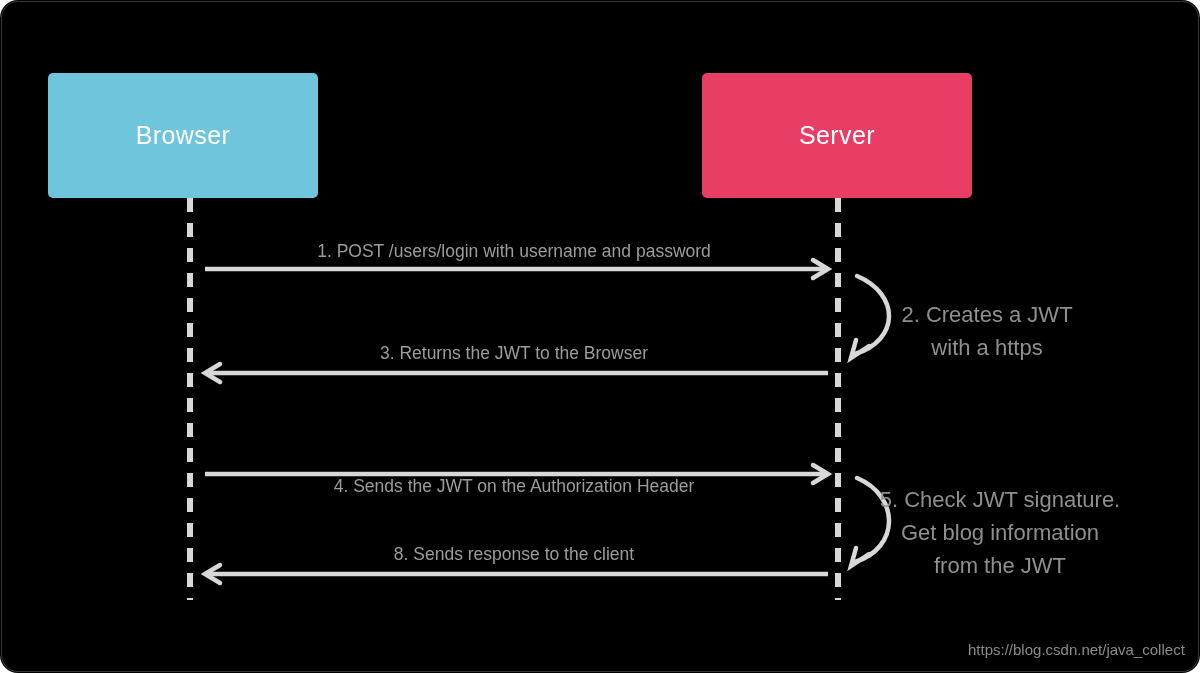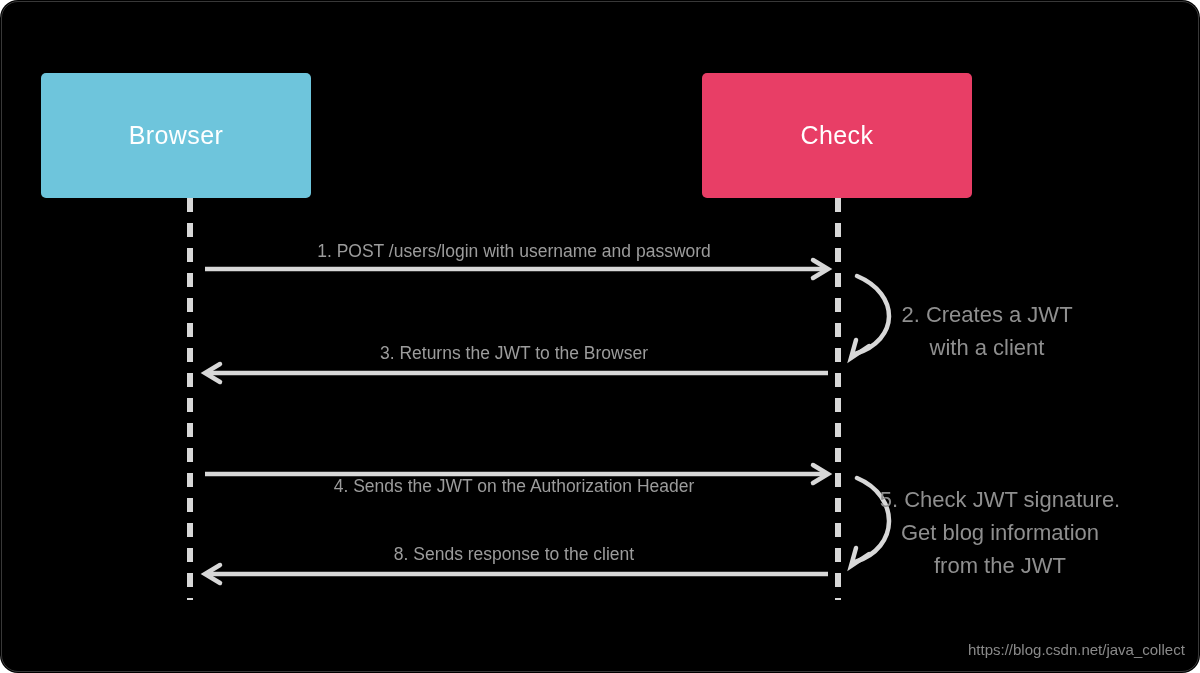--- a/index.html
+++ b/index.html
@@ -91,26 +91,26 @@
     font-size: 15px;
     white-space: nowrap;
     z-index: 20;
   }
 </style>
 </head>
 <body>
 
 <div id="canvas">
 
-  <div class="actor-box" id="actor-browser" style="left: 41px; top: 73px; width: 270px; height: 125px; background: rgb(110, 197, 220);">
+  <div class="actor-box" id="actor-browser" style="left: 48px; top: 73px; width: 270px; height: 125px; background: rgb(110, 197, 220);">
     <span class="actor-label">Browser</span>
   </div>
 
   <div class="actor-box" id="actor-server" style="left: 702px; top: 73px; width: 270px; height: 125px; background: rgb(232, 62, 102);">
-    <span class="actor-label">Check</span>
+    <span class="actor-label">Server</span>
   </div>
 
   <div class="lifeline" id="lifeline-browser" style="left: 187px; top: 198px; height: 402px; background-image: repeating-linear-gradient(rgb(216, 216, 216) 0px, rgb(216, 216, 216) 14px, rgba(0, 0, 0, 0) 14px, rgba(0, 0, 0, 0) 25px);"></div>
   <div class="lifeline" id="lifeline-server" style="left: 835px; top: 198px; height: 402px; background-image: repeating-linear-gradient(rgb(216, 216, 216) 0px, rgb(216, 216, 216) 14px, rgba(0, 0, 0, 0) 14px, rgba(0, 0, 0, 0) 25px);"></div>
 
   <svg class="overlay" id="arrow-layer" viewBox="0 0 1200 673">
       <g>
         <line x1="205" y1="269" x2="825" y2="269" stroke="#d8d8d8" stroke-width="4.5" stroke-linecap="butt"></line>
         <polyline points="813,260 828,269 813,278" fill="none" stroke="#d8d8d8" stroke-width="4.5" stroke-linecap="round" stroke-linejoin="miter"></polyline>
       </g>
@@ -136,21 +136,21 @@
       </g>
     </svg>
 
   <div class="msg-label center" id="msg-label-1" style="left: 514px; top: 239px; text-align: right;">1. POST /users/login with username and password</div>
   <div class="msg-label center" id="msg-label-3" style="left: 514px; top: 341px;">3. Returns the JWT to the Browser</div>
   <div class="msg-label center" id="msg-label-4" style="left: 514px; top: 441px; margin-top: 33px;">4. Sends the JWT on the Authorization Header</div>
   <div class="msg-label center" id="msg-label-6" style="left: 514px; top: 542px;">8. Sends response to the client</div>
 
   <div class="note-label" id="note-label-2" style="left: 987px; top: 298px; transform: translateX(-50%);">
     <div>2. Creates a JWT</div>
-    <div>with a client</div>
+    <div>with a https</div>
   </div>
 
   <div class="note-label" id="note-label-5" style="left: 1000px; top: 483px; transform: translateX(-50%);">
     <div>5. Check JWT signature.</div>
     <div>Get blog information</div>
     <div>from the JWT</div>
   </div>
 
   <div class="watermark" id="watermark" style="left: 968px; top: 641px;">https://blog.csdn.net/java_collect</div>
 

